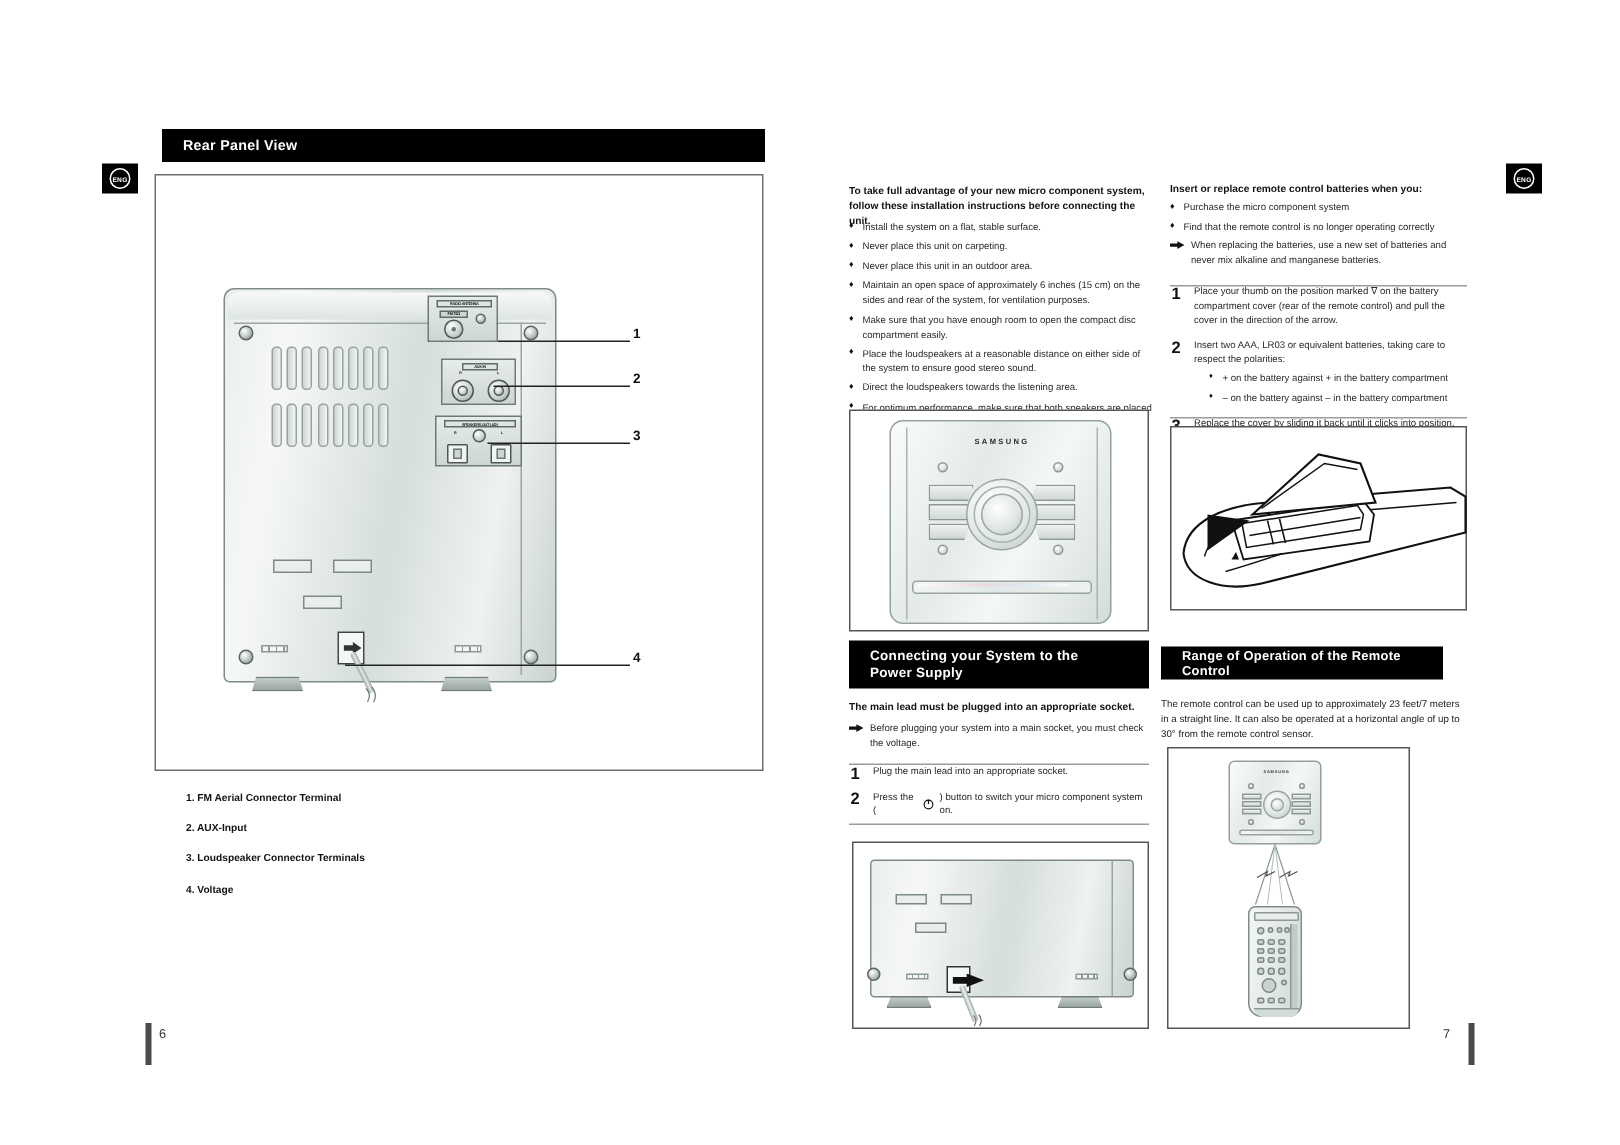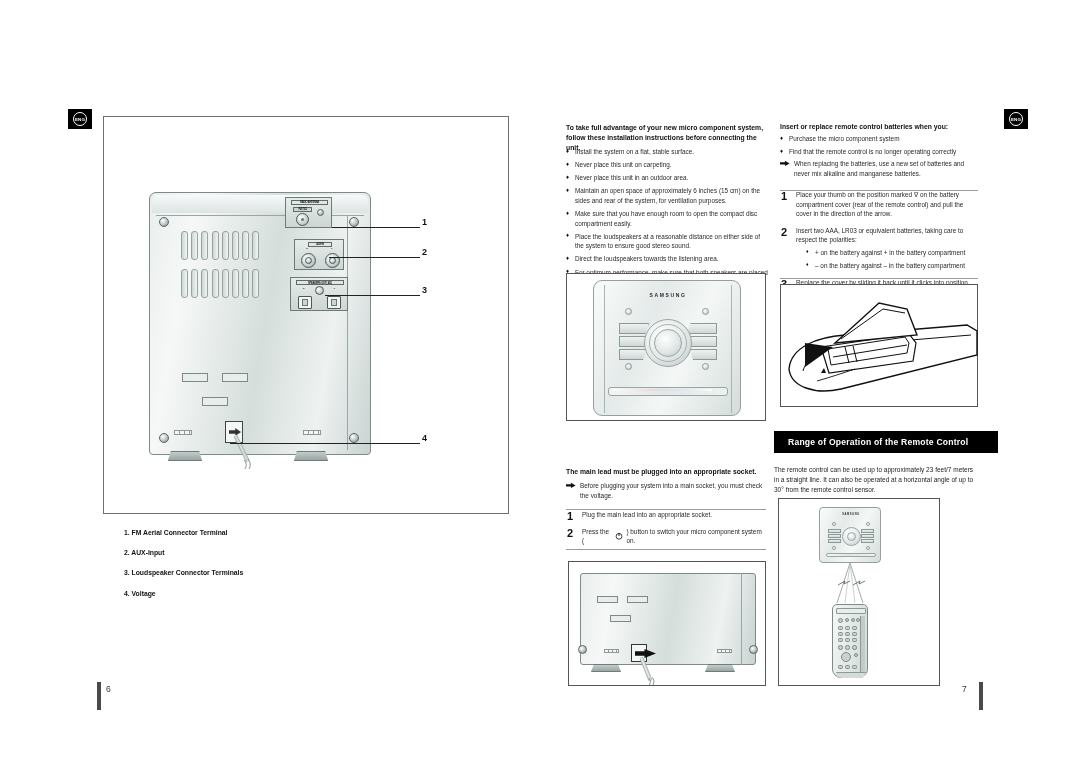--- a/index.html
+++ b/index.html
@@ -157,20 +157,23 @@
   <div class="edgebar" style="left:979px; top:682px; width:4px; height:28px;"></div>
   <div class="pagenum" style="left:962px; top:684px;">7</div>
 
   <div class="engtab" style="left:68px; top:109px;">
     <div class="circ">ENG</div>
   </div>
   <div class="engtab" style="left:1004px; top:109px;">
     <div class="circ">ENG</div>
   </div>
 
+  <div class="bar" style="position:absolute; left:108px; top:86px; width:402px; height:22px; font-size:9.5px;">
+    <span>Rear Panel View</span>
+  </div>
 
   <div class="framebox" style="position:absolute; left:103px; top:116px; width:406px; height:398px; border-color:#6f6f6f;">
 
     <div class="unit-shell" style="position:absolute; left:45px; top:75px; width:222px; height:263px; border-radius:7px 7px 4px 4px;"></div>
 
     <div style="position:absolute; left:48px; top:78px; width:216px; height:18px;
                 background:linear-gradient(180deg,#f7f9f9,#dde4e3); border-radius:6px 6px 0 0;"></div>
 
     <div style="position:absolute; left:52px; top:98px; width:208px; height:1px; background:#9aa6a4;"></div>
     <div style="position:absolute; left:243px; top:98px; width:1px; height:235px; background:#9aa6a4;"></div>
@@ -376,20 +379,24 @@
       <path d="M54 58 L98 18 L126 24 L136 50 Z" fill="#ffffff" stroke="#111" stroke-width="1.4"></path>
       <path d="M60 54 L102 24 L124 28" fill="none" stroke="#111" stroke-width="1"></path>
 
       <path d="M24 58 L52 62 L24 82 Z" fill="#111"></path>
 
       <path d="M40 88 l3 -5 l2 5 z" fill="#111"></path>
       <path d="M36 96 C50 92 62 88 74 84" fill="none" stroke="#111" stroke-width="0.9"></path>
     </svg>
   </div>
 
+  <div class="bar two-line" style="position:absolute; left:566px; top:427px; width:200px; height:32px; font-size:9px;">
+    <span>Connecting your System to the</span>
+    <span>Power Supply</span>
+  </div>
 
   <div class="t-bold" style="position:absolute; left:566px; top:467px; width:204px;">The main lead must be plugged into an appropriate socket.</div>
 
   <div class="note" style="position:absolute; left:566px; top:481px; width:200px;">
     <span class="hand">
       <svg width="11" height="7" viewBox="0 0 11 7">
           <path d="M0 2.2h5.4V0.6L10.6 3.4 5.4 6.2V4.6H0z" fill="#111"></path>
         </svg>
     </span>
     <span>Before plugging your system into a main socket, you must check the voltage.</span>
@@ -438,21 +445,21 @@
     <div style="position:absolute; left:79px; top:111px; width:10px; height:10px;">
       <svg width="10" height="10" viewBox="0 0 10 10">
         <path d="M1 1 Q4 4 1.5 8" stroke="#6b7775" stroke-width="0.8" fill="none"></path>
         <path d="M4.5 0.5 Q7.5 4 5 8" stroke="#6b7775" stroke-width="0.8" fill="none"></path>
       </svg>
     </div>
     <div class="foot" style="position:absolute; left:22px; top:102px; width:30px; height:8px; clip-path:polygon(10% 0,90% 0,100% 100%,0 100%);"></div>
     <div class="foot" style="position:absolute; left:136px; top:102px; width:30px; height:8px; clip-path:polygon(10% 0,90% 0,100% 100%,0 100%);"></div>
   </div>
 
-  <div class="bar" style="position:absolute; left:774px; top:431px; width:224px; height:22px; font-size:8.6px;">
+  <div class="bar" style="position:absolute; left:774px; top:431px; width:188px; height:22px; font-size:8.6px;">
     <span>Range of Operation of the Remote Control</span>
   </div>
 
   <div class="t" style="position:absolute; left:774px; top:465px; width:204px;">The remote control can be used up to approximately 23 feet/7 meters in a straight line. It can also be operated at a horizontal angle of up to 30° from the remote control sensor.</div>
 
   <div class="framebox" style="position:absolute; left:778px; top:498px; width:162px; height:188px;">
 
     <div class="front-unit" style="position:absolute; left:40px; top:8px; width:62px; height:56px; border-radius:4px;">
       <div class="brand" style="position:absolute; left:0; top:5px; width:62px; font-size:2.6px; letter-spacing:.6px;">SAMSUNG</div>
       <div class="sm-btn" style="left:12px; top:14px; width:3.5px; height:3.5px;"></div>

